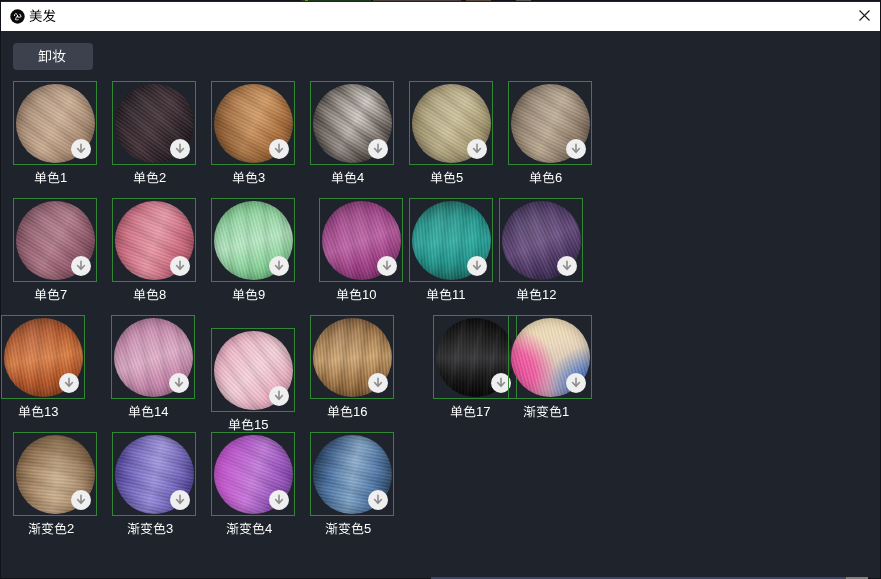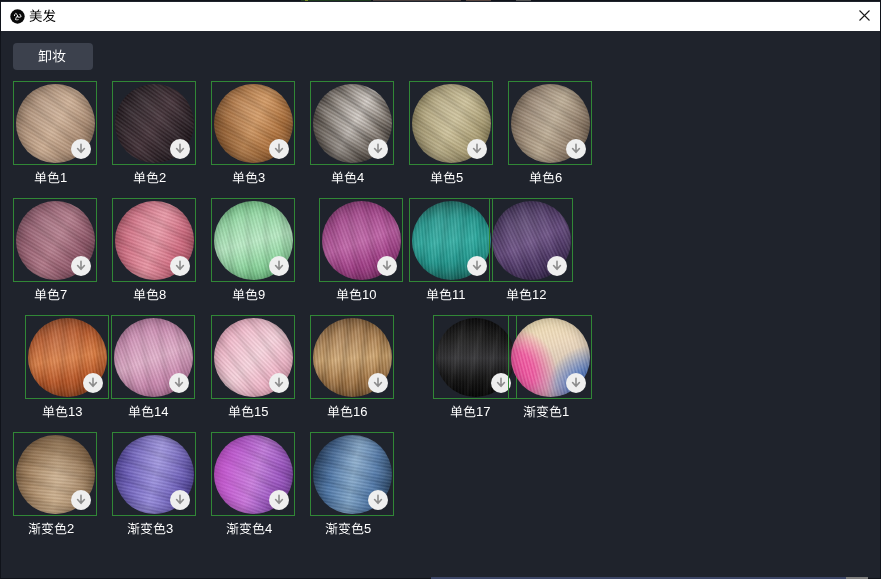--- a/index.html
+++ b/index.html
@@ -197,35 +197,35 @@
           <circle cx="10" cy="10" r="10" fill="#efefef"></circle>
           <path d="M10 5.4 V12.4 M6.6 9.5 L10 13.3 L13.4 9.5" fill="none" stroke="#8c8c8c" stroke-width="1.6" stroke-linecap="round" stroke-linejoin="round"></path>
         </svg>
 </div>
 <div class="lab"><svg class="lt" width="40.5" height="15" viewBox="0 0 40.5 15">
           <use href="#gE" transform="translate(0.0,11.44) scale(0.013,-0.013)" fill="#ffffff"></use>
           <use href="#gF" transform="translate(13.0,11.44) scale(0.013,-0.013)" fill="#ffffff"></use>
           <text x="26.0" y="11.44" font-size="13px" fill="#ffffff">11</text>
         </svg></div>
 </div>
-    <div class="cell" style="left:488px;top:197px">
+    <div class="cell" style="left:498px;top:197px">
 <div class="card">
         <div class="hair" style="background:radial-gradient(circle at 38% 30%, rgba(255,255,255,0.12), rgba(255,255,255,0) 55%),repeating-linear-gradient(65deg, rgba(255,255,255,0.1) 0px, rgba(20,10,5,0.1) 1.6px, rgba(255,255,255,0.1) 3.2px),repeating-linear-gradient(77deg, rgba(0,0,0,0.09) 0px, rgba(0,0,0,0) 6px, rgba(255,255,255,0.045) 10px, rgba(0,0,0,0) 14px, rgba(0,0,0,0.09) 18px),linear-gradient(155deg, #281941 0%, #463060 26%, #64487f 51%, #463060 74%, #281941 100%);"></div>
 <svg class="dl" width="20" height="20" viewBox="0 0 20 20">
           <circle cx="10" cy="10" r="10" fill="#efefef"></circle>
           <path d="M10 5.4 V12.4 M6.6 9.5 L10 13.3 L13.4 9.5" fill="none" stroke="#8c8c8c" stroke-width="1.6" stroke-linecap="round" stroke-linejoin="round"></path>
         </svg>
 </div>
 <div class="lab"><svg class="lt" width="40.5" height="15" viewBox="0 0 40.5 15">
           <use href="#gE" transform="translate(0.0,11.44) scale(0.013,-0.013)" fill="#ffffff"></use>
           <use href="#gF" transform="translate(13.0,11.44) scale(0.013,-0.013)" fill="#ffffff"></use>
           <text x="26.0" y="11.44" font-size="13px" fill="#ffffff">12</text>
         </svg></div>
 </div>
-    <div class="cell" style="left:24px;top:314px">
+    <div class="cell" style="left:0;top:314px">
 <div class="card">
         <div class="hair" style="background:radial-gradient(circle at 38% 30%, rgba(255,255,255,0.12), rgba(255,255,255,0) 55%),repeating-linear-gradient(80deg, rgba(255,255,255,0.1) 0px, rgba(20,10,5,0.1) 1.6px, rgba(255,255,255,0.1) 3.2px),repeating-linear-gradient(92deg, rgba(0,0,0,0.09) 0px, rgba(0,0,0,0) 6px, rgba(255,255,255,0.045) 10px, rgba(0,0,0,0) 14px, rgba(0,0,0,0.09) 18px),linear-gradient(170deg, #8a3a14 0%, #bb5523 26%, #dc7a3d 51%, #bb5523 74%, #8a3a14 100%);"></div>
 <svg class="dl" width="20" height="20" viewBox="0 0 20 20">
           <circle cx="10" cy="10" r="10" fill="#efefef"></circle>
           <path d="M10 5.4 V12.4 M6.6 9.5 L10 13.3 L13.4 9.5" fill="none" stroke="#8c8c8c" stroke-width="1.6" stroke-linecap="round" stroke-linejoin="round"></path>
         </svg>
 </div>
 <div class="lab"><svg class="lt" width="40.5" height="15" viewBox="0 0 40.5 15">
           <use href="#gE" transform="translate(0.0,11.44) scale(0.013,-0.013)" fill="#ffffff"></use>
           <use href="#gF" transform="translate(13.0,11.44) scale(0.013,-0.013)" fill="#ffffff"></use>
@@ -239,21 +239,21 @@
           <circle cx="10" cy="10" r="10" fill="#efefef"></circle>
           <path d="M10 5.4 V12.4 M6.6 9.5 L10 13.3 L13.4 9.5" fill="none" stroke="#8c8c8c" stroke-width="1.6" stroke-linecap="round" stroke-linejoin="round"></path>
         </svg>
 </div>
 <div class="lab"><svg class="lt" width="40.5" height="15" viewBox="0 0 40.5 15">
           <use href="#gE" transform="translate(0.0,11.44) scale(0.013,-0.013)" fill="#ffffff"></use>
           <use href="#gF" transform="translate(13.0,11.44) scale(0.013,-0.013)" fill="#ffffff"></use>
           <text x="26.0" y="11.44" font-size="13px" fill="#ffffff">14</text>
         </svg></div>
 </div>
-    <div class="cell" style="left:210px;top:314px">
+    <div class="cell" style="left:210px;top:327px">
 <div class="card">
         <div class="hair" style="background:radial-gradient(circle at 38% 30%, rgba(255,255,255,0.12), rgba(255,255,255,0) 55%),repeating-linear-gradient(45deg, rgba(255,255,255,0.1) 0px, rgba(20,10,5,0.1) 1.6px, rgba(255,255,255,0.1) 3.2px),repeating-linear-gradient(57deg, rgba(0,0,0,0.09) 0px, rgba(0,0,0,0) 6px, rgba(255,255,255,0.045) 10px, rgba(0,0,0,0) 14px, rgba(0,0,0,0.09) 18px),linear-gradient(135deg, #e697b2 0%, #f5b9cc 26%, #fad4df 51%, #f5b9cc 74%, #e697b2 100%);"></div>
 <svg class="dl" width="20" height="20" viewBox="0 0 20 20">
           <circle cx="10" cy="10" r="10" fill="#efefef"></circle>
           <path d="M10 5.4 V12.4 M6.6 9.5 L10 13.3 L13.4 9.5" fill="none" stroke="#8c8c8c" stroke-width="1.6" stroke-linecap="round" stroke-linejoin="round"></path>
         </svg>
 </div>
 <div class="lab"><svg class="lt" width="40.5" height="15" viewBox="0 0 40.5 15">
           <use href="#gE" transform="translate(0.0,11.44) scale(0.013,-0.013)" fill="#ffffff"></use>
           <use href="#gF" transform="translate(13.0,11.44) scale(0.013,-0.013)" fill="#ffffff"></use>

